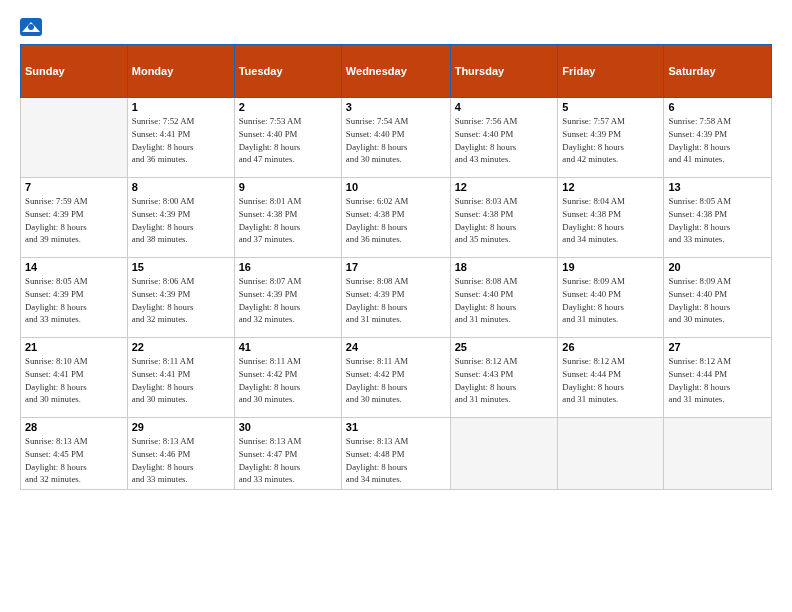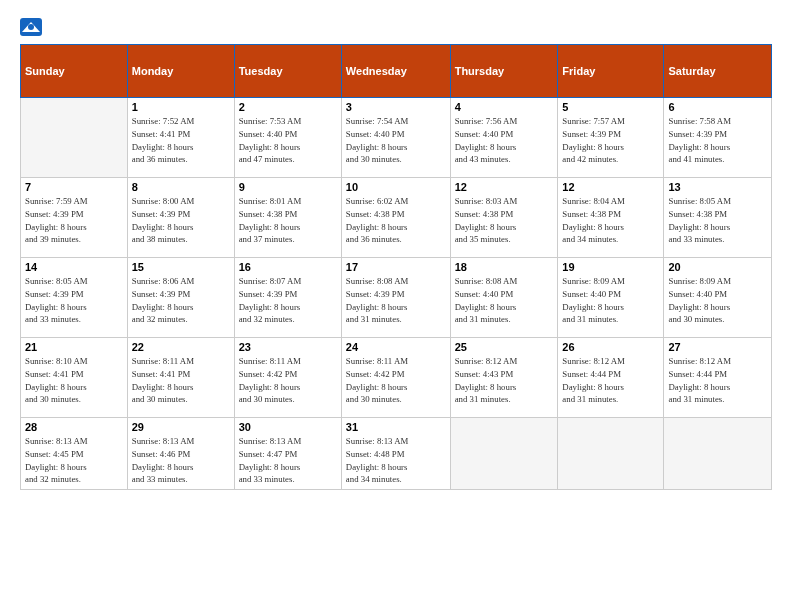--- a/index.html
+++ b/index.html
@@ -212,21 +212,21 @@
         <tr>
           <td>
             <div class="day-number">21</div>
             <div class="day-info"><span>Sunrise: 8:10 AM</span><br><span>Sunset: 4:41 PM</span><br><span>Daylight: 8 hours</span><br><span>and 30 minutes.</span></div>
           </td>
           <td>
             <div class="day-number">22</div>
             <div class="day-info"><span>Sunrise: 8:11 AM</span><br><span>Sunset: 4:41 PM</span><br><span>Daylight: 8 hours</span><br><span>and 30 minutes.</span></div>
           </td>
           <td>
-            <div class="day-number">23</div>
+            <div class="day-number">41</div>
             <div class="day-info"><span>Sunrise: 8:11 AM</span><br><span>Sunset: 4:42 PM</span><br><span>Daylight: 8 hours</span><br><span>and 30 minutes.</span></div>
           </td>
           <td>
             <div class="day-number">24</div>
             <div class="day-info"><span>Sunrise: 8:11 AM</span><br><span>Sunset: 4:42 PM</span><br><span>Daylight: 8 hours</span><br><span>and 30 minutes.</span></div>
           </td>
           <td>
             <div class="day-number">25</div>
             <div class="day-info"><span>Sunrise: 8:12 AM</span><br><span>Sunset: 4:43 PM</span><br><span>Daylight: 8 hours</span><br><span>and 31 minutes.</span></div>
           </td>

